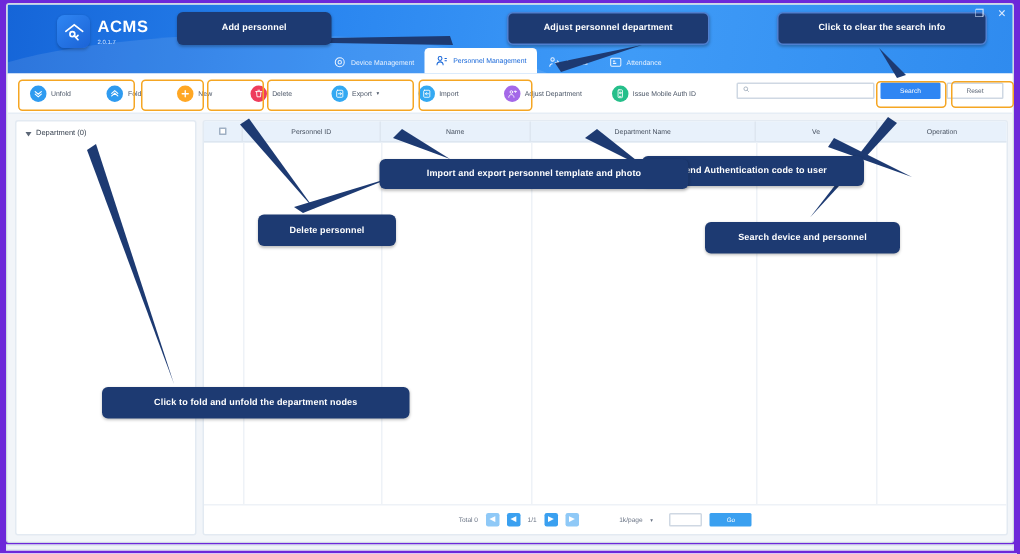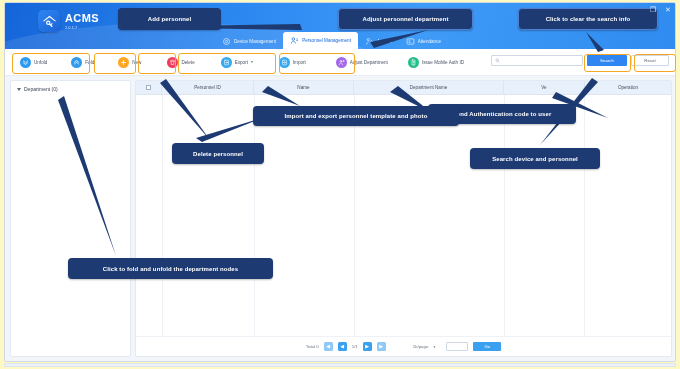--- a/index.html
+++ b/index.html
@@ -2,21 +2,21 @@
 <html><head>
 <meta charset="utf-8">
 <style>
   * { box-sizing: border-box; margin:0; padding:0; }
   html,body{ background:#ffffff; }
   body{
     width:680px; height:369px; position:relative; overflow:hidden;
     font-family:"Liberation Sans", sans-serif;
     font-size:5px; color:#333;
   }
-  #app{ position:absolute; left:0; top:0; width:680px; height:369px; background:#fef9c3; }
+  #app{ position:absolute; left:0; top:0; width:680px; height:369px; background:#6d28d9; }
 
   
   .winframe{
     position:absolute; left:4px; top:2px; width:672px; height:360px;
     background:#ffffff; border:1px solid #cfd8e3; border-radius:2px; overflow:hidden;
   }
   .titlebar{
     position:absolute; left:0; top:0; width:672px; height:46px;
     background:linear-gradient(100deg,#1565d8 0%,#2a86f0 32%,#3f9bf7 62%,#2f8bef 100%);
     overflow:hidden;

